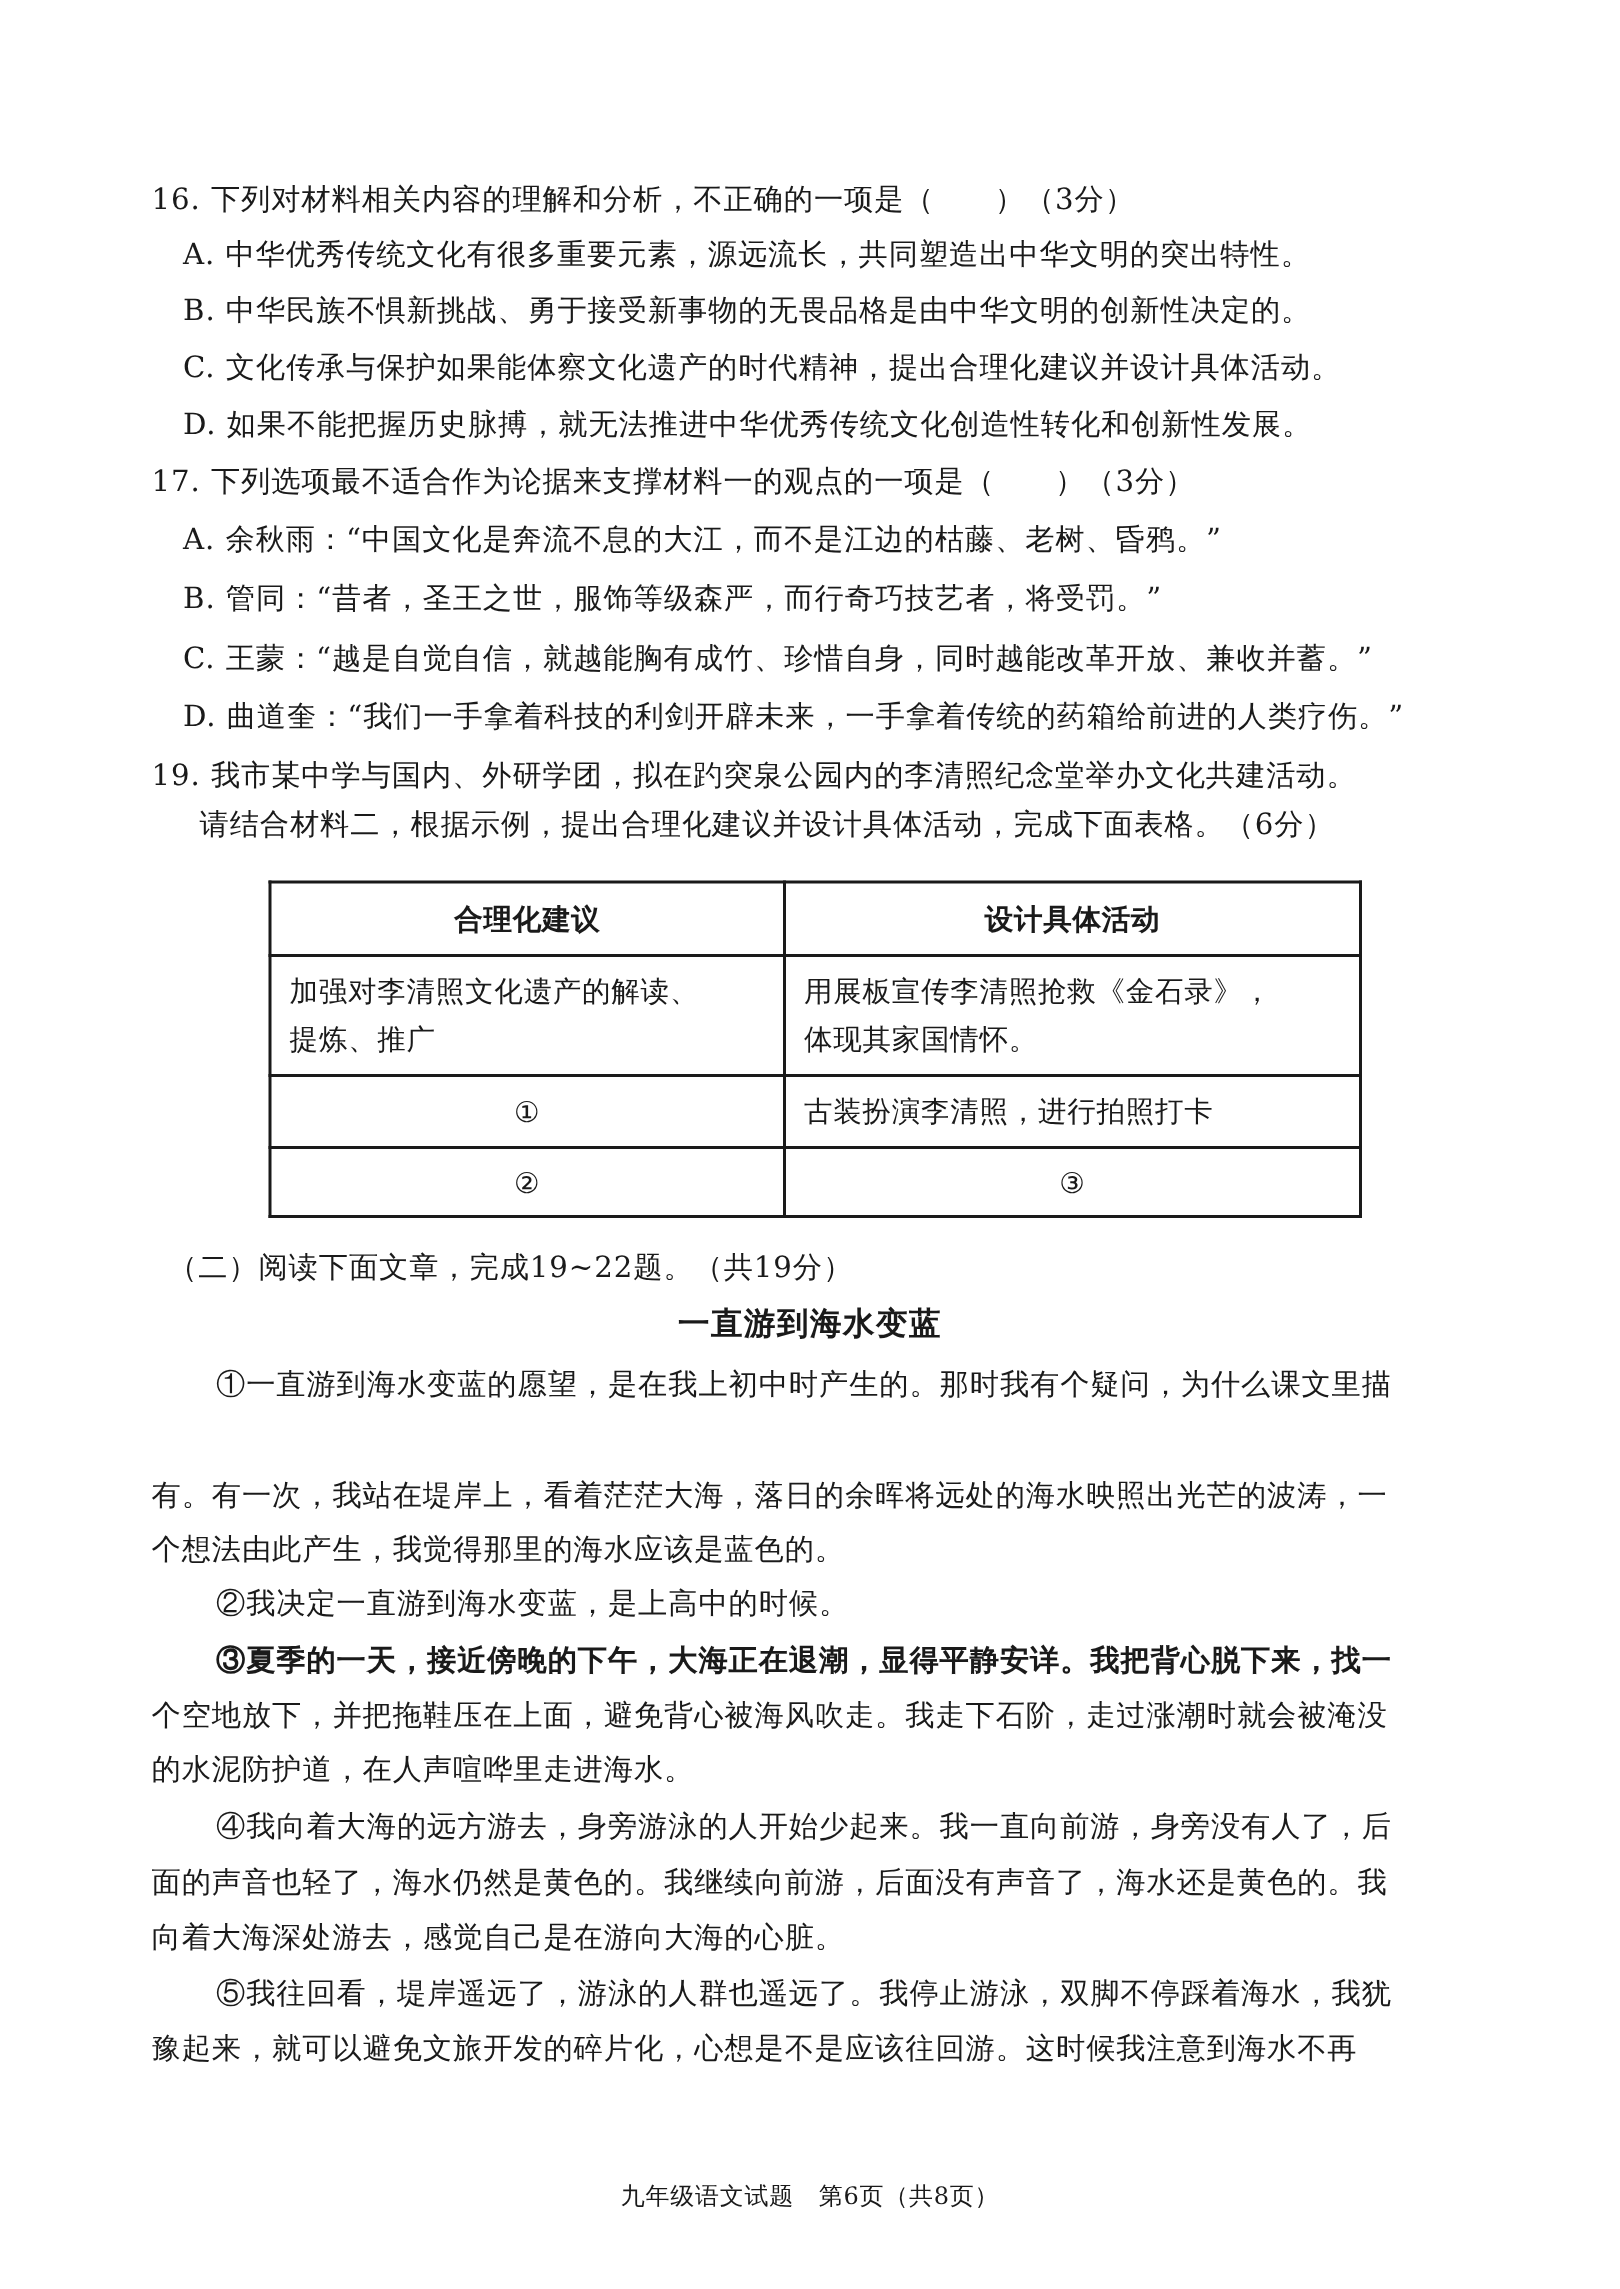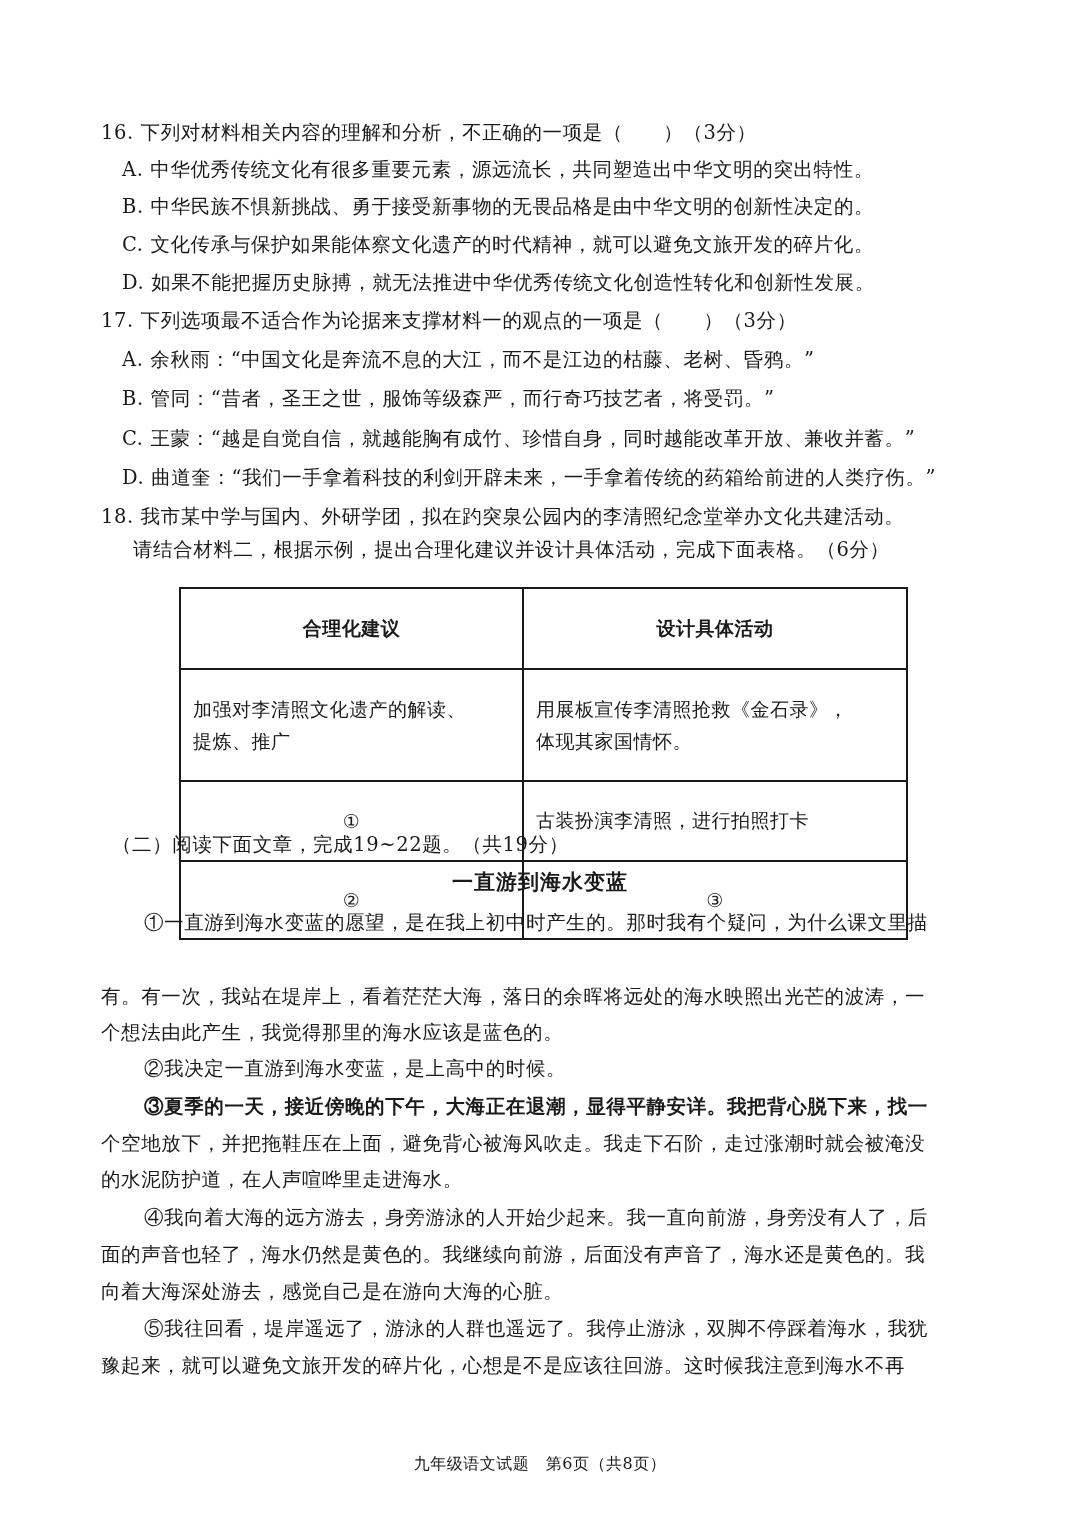--- a/index.html
+++ b/index.html
@@ -20,21 +20,21 @@
   .heading {
     position: absolute; left: 0; width: 1080px; text-align: center;
     font-family: Liberation Sans, sans-serif;
     font-weight: bold; font-size: 21px; top: 868px; letter-spacing: 1px;
   }
   table.t {
     position: absolute; left: 179px; top: 587px; width: 729px;
     border-collapse: collapse; font-size: 19px; letter-spacing: 0.5px;
   }
   table.t td, table.t th {
-    border: 2px solid #1a1a1a; padding: 16px 12px; vertical-align: middle;
+    border: 2px solid #1a1a1a; padding: 0 12px; vertical-align: middle;
   }
   table.t th {
     font-family: "DejaVu Sans", "Liberation Sans", sans-serif;
     font-weight: bold; height: 47px; text-align: center; font-size: 19px;
   }
   table.t td.l { width: 317px; margin-top: 27px; }
   table.t tr.r1 td { height: 78px; line-height: 32px; text-align: left; }
   table.t tr.r2 td { height: 46px; }
   table.t tr.r3 td { height: 44px; }
   .c { text-align: center; }
@@ -44,30 +44,30 @@
   }
 </style>
 </head>
 <body>
 
 <div class="page">
 
   <div class="line q" style="top:120px;">16. 下列对材料相关内容的理解和分析，不正确的一项是（　　）（3分）</div>
   <div class="line opt" style="top:157px;">A. 中华优秀传统文化有很多重要元素，源远流长，共同塑造出中华文明的突出特性。</div>
   <div class="line opt" style="top:194px;">B. 中华民族不惧新挑战、勇于接受新事物的无畏品格是由中华文明的创新性决定的。</div>
-  <div class="line opt" style="top:232px;">C. 文化传承与保护如果能体察文化遗产的时代精神，就可以避免文旅开发的碎片化。</div>
+  <div class="line opt" style="top:232px;">C. 文化传承与保护如果能体察文化遗产的时代精神，提出合理化建议并设计具体活动。</div>
   <div class="line opt" style="top:270px;">D. 如果不能把握历史脉搏，就无法推进中华优秀传统文化创造性转化和创新性发展。</div>
 
   <div class="line q" style="top:308px;">17. 下列选项最不适合作为论据来支撑材料一的观点的一项是（　　）（3分）</div>
   <div class="line opt" style="top:347px;">A. 余秋雨：“中国文化是奔流不息的大江，而不是江边的枯藤、老树、昏鸦。”</div>
   <div class="line opt" style="top:386px;">B. 管同：“昔者，圣王之世，服饰等级森严，而行奇巧技艺者，将受罚。”</div>
   <div class="line opt" style="top:426px;">C. 王蒙：“越是自觉自信，就越能胸有成竹、珍惜自身，同时越能改革开放、兼收并蓄。”</div>
   <div class="line opt" style="top:465px;">D. 曲道奎：“我们一手拿着科技的利剑开辟未来，一手拿着传统的药箱给前进的人类疗伤。”</div>
 
-  <div class="line q" style="top:504px;">18. 我市某中学与国内、外研学团，拟在趵突泉公园内的李清照纪念堂举办文化共建活动。</div>
+  <div class="line q" style="top:504px;">19. 我市某中学与国内、外研学团，拟在趵突泉公园内的李清照纪念堂举办文化共建活动。</div>
   <div class="line opt" style="top:537px; left:133px;">请结合材料二，根据示例，提出合理化建议并设计具体活动，完成下面表格。（6分）</div>
 
   <table class="t">
     <tbody>
         <tr>
       <th>合理化建议</th>
       <th>设计具体活动</th>
     </tr>
     <tr class="r1">
       <td class="l">

